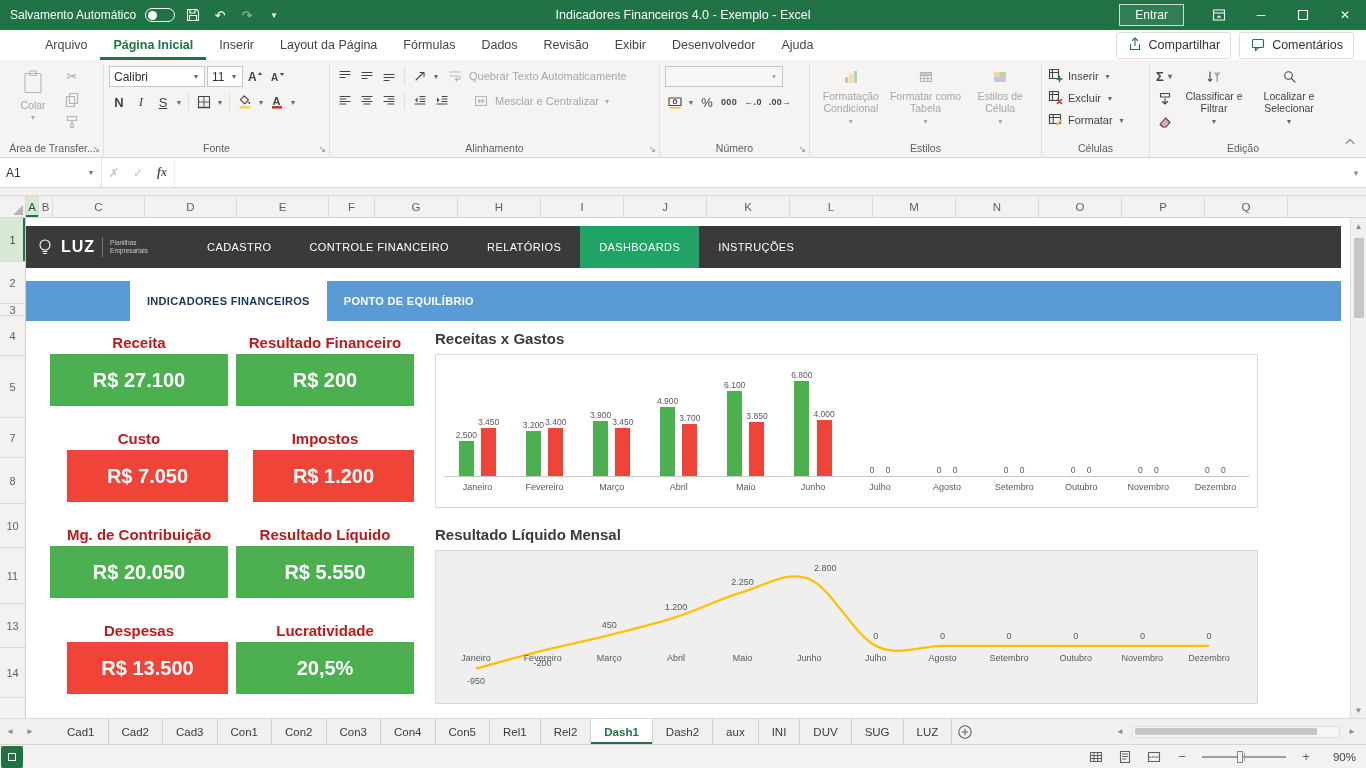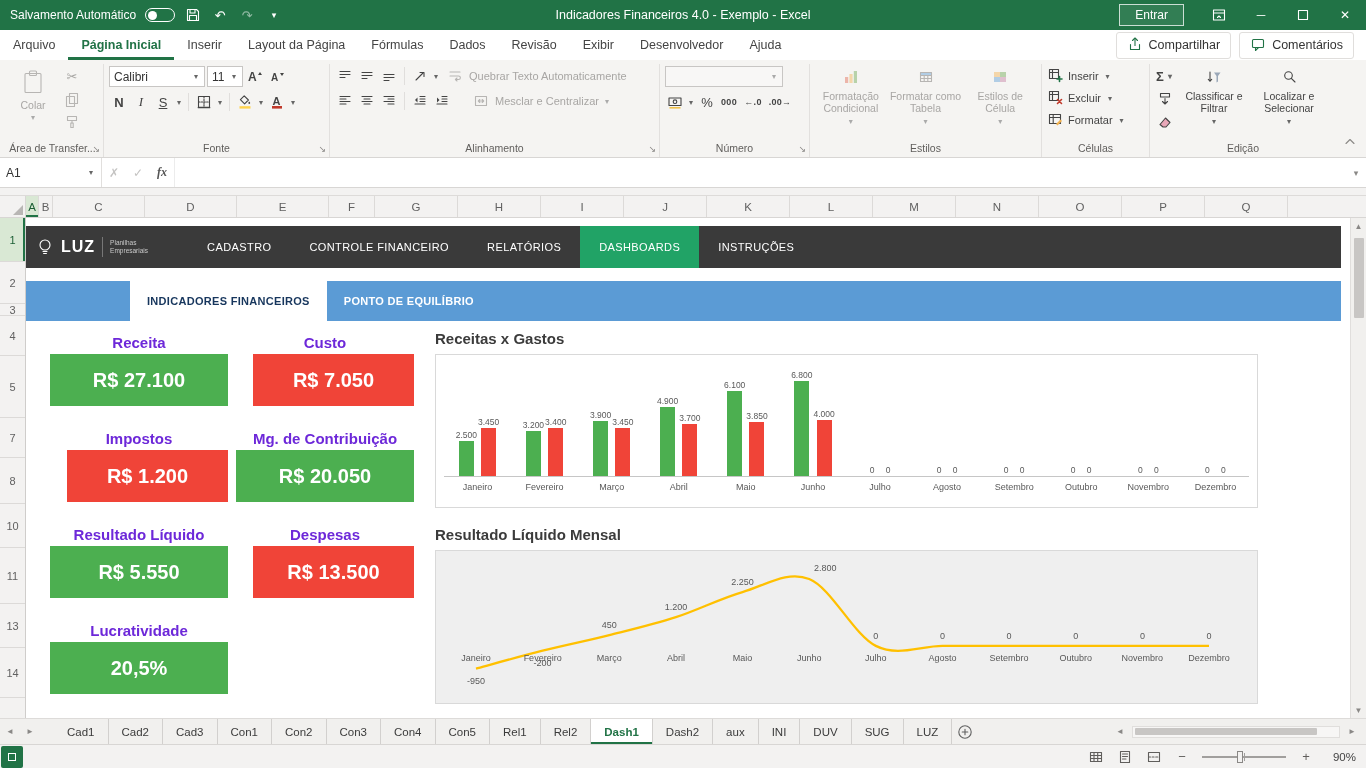--- a/index.html
+++ b/index.html
@@ -14,21 +14,21 @@
   .toggle { width:30px; height:14px; border:1px solid #fff; border-radius:8px; position:relative; cursor:default; }
   .toggle .knob { width:9px; height:9px; border-radius:50%; background:#fff; position:absolute; left:2px; top:1.5px; }
   .ticon { width:18px; height:18px; display:inline-flex; align-items:center; justify-content:center; font-size:13px; color:#fff; }
   .dim { opacity:.5; }
   #tb-title { position:absolute; left:50%; transform:translateX(-50%); font-size:12.5px; white-space:nowrap; }
   .tb-right { margin-left:auto; display:flex; align-items:center; height:100%; }
   .signin { border:1px solid rgba(255,255,255,.75); background:rgba(255,255,255,.08); color:#fff; padding:3px 15px; font-size:12px; margin-right:14px; font-family:inherit; }
   .winbtn { width:42px; height:30px; display:inline-flex; align-items:center; justify-content:center; font-size:12px; color:#fff; }
 
   
-  #tabrow { height:30px; background:#fff; display:flex; align-items:stretch; }
+  #tabrow { height:30px; background:#fff; display:flex; align-items:stretch;margin-left:32px; }
   #ribbon-tabs { display:flex; }
   .rtab { padding:0 13px; font-size:12.5px; color:#444; display:flex; align-items:center; white-space:nowrap; }
   .rtab.active { color:#217346; font-weight:700; box-shadow:inset 0 -3px 0 #217346; }
   .tab-search { display:flex; align-items:center; gap:8px; color:#605e5c; margin-left:34px; font-size:12.5px; }
   .tab-search svg { stroke:#605e5c; }
   .tab-actions { margin-left:auto; display:flex; align-items:center; gap:8px; padding-right:12px; }
   .tab-action { display:flex; align-items:center; gap:6px; font-size:12.5px; color:#333; border:1px solid #e0dedc; border-radius:3px; padding:3px 10px; background:#fff; }
   .tab-action svg { stroke:#217346; }
 
   
@@ -100,21 +100,21 @@
   .brandsep { width:1px; height:20px; background:#777; }
   .brandtag { font-size:6.5px; color:#c9c9c9; width:46px; line-height:1.25; }
   #dash-menu { display:flex; align-items:stretch; margin-left:18px; }
   .navitem { display:flex; align-items:center; padding:0 19px; color:#fff; font-size:11px; font-weight:400; letter-spacing:.4px; white-space:nowrap; }
   .navitem.active { background:#21a366; }
   #dash-subnav { position:absolute; left:0; top:63px; right:9px; height:40px; background:#5b9bd5; display:flex; align-items:stretch; padding-left:104px; }
   .subtab { display:flex; align-items:center; padding:0 17px; color:#fff; font-size:11px; font-weight:700; letter-spacing:.3px; white-space:nowrap; }
   .subtab.active { background:#fff; color:#17365d; }
 
   #kpis { position:absolute; left:24px; top:112px; width:364px; display:grid; grid-template-columns:178px 178px; column-gap:8px; row-gap:20px; }
-  .kpilabel { height:24px; display:flex; align-items:center; justify-content:center; font-size:15px; font-weight:700; color:#6d28d9; white-space:nowrap; }
+  .kpilabel { height:24px; display:flex; align-items:center; justify-content:center; font-size:15px; font-weight:700; color:#b91c1c; white-space:nowrap; }
   .kpivalue { height:52px; display:flex; align-items:center; justify-content:center; font-size:20px; font-weight:700; color:#fff; }
   .kpivalue.positive { background:#4caf50; }
   .kpivalue.negative { background:#f04438;margin-left:17px; }
 
   .chartcard { position:absolute; left:409px; width:823px; }
   #chart1card { top:112px; }
   #chart2card { top:308px; }
   .charttitle { height:24px; font-size:15px; font-weight:700; color:#3b3b3b; }
   .chartbox { border:1px solid #d9d9d9; background:#fff; height:154px; overflow:hidden; }
   .chartbox.gray { background:#efefef; }
@@ -617,20 +617,24 @@
 
     <div id="dash-subnav">
         <div class="subtab active">INDICADORES FINANCEIROS</div>
         <div class="subtab">PONTO DE EQUILÍBRIO</div>
       </div>
 
     <div id="kpis">
         <div class="kpi">
           <div class="kpilabel">Receita</div>
           <div class="kpivalue positive">R$ 27.100</div>
+        </div>
+        <div class="kpi">
+          <div class="kpilabel">Resultado Financeiro</div>
+          <div class="kpivalue positive">R$ 200</div>
         </div>
         <div class="kpi">
           <div class="kpilabel">Custo</div>
           <div class="kpivalue negative">R$ 7.050</div>
         </div>
         <div class="kpi">
           <div class="kpilabel">Impostos</div>
           <div class="kpivalue negative">R$ 1.200</div>
         </div>
         <div class="kpi">

